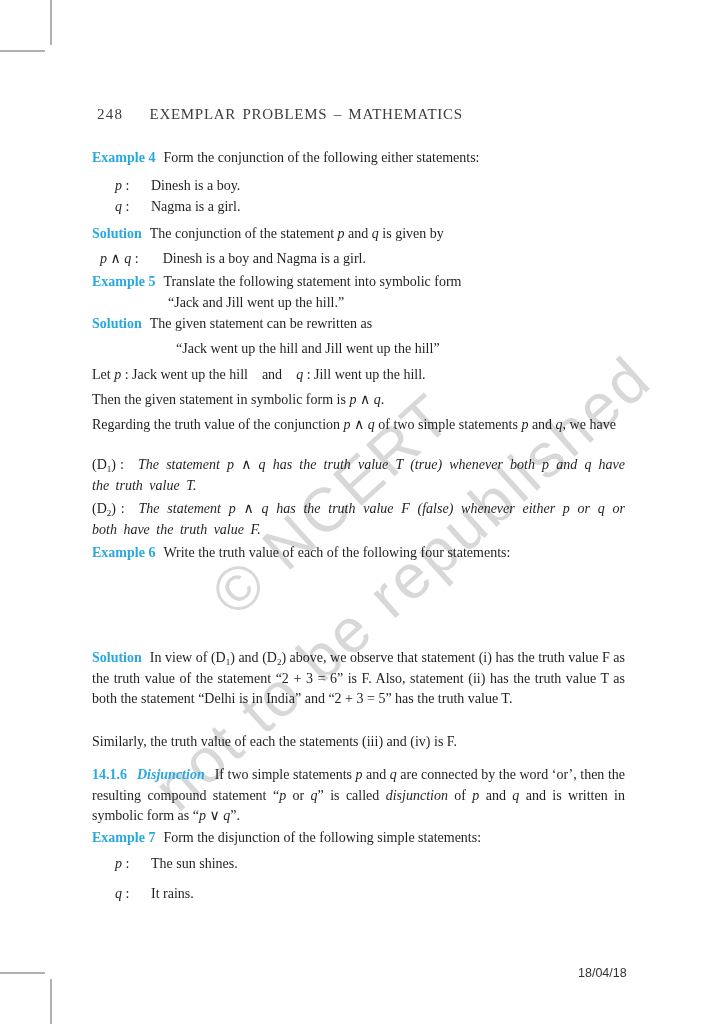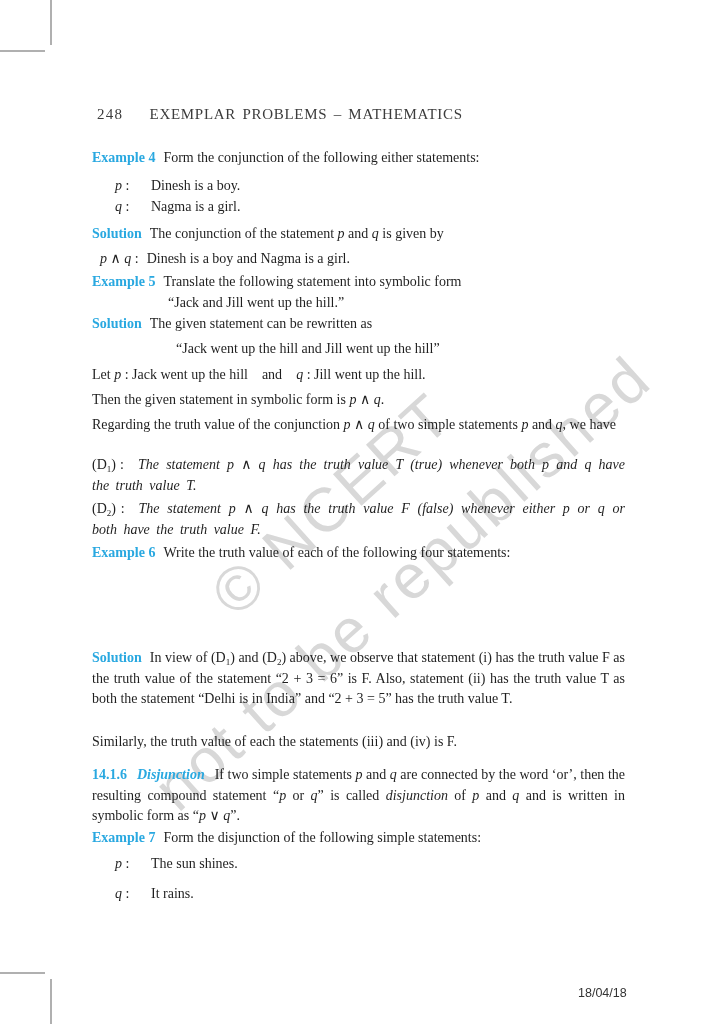--- a/index.html
+++ b/index.html
@@ -28,32 +28,32 @@
     font-size:15px;letter-spacing:0.7px;word-spacing:2px;color:#3c3c3c;}
   .pagenum{margin-right:20px;letter-spacing:1.2px;}
 
   .block{position:absolute;left:92px;width:533px;z-index:1;
     font-size:14px;line-height:20.5px;}
   .just{text-align:justify;}
   .lbl{color:var(--accent);font-weight:bold;margin-right:8px;margin-top:28px;}
   .termline{padding-left:23px;box-sizing:border-box;}
   .term{display:inline-block;min-width:28px;margin-right:8px;}
   .conjline{padding-left:8px;box-sizing:border-box;}
-  .conjterm{margin-right:8px;}
+  .conjterm{margin-right:24px;}
   .quoteline1{padding-left:76px;box-sizing:border-box;}
   .quoteline2{padding-left:84px;box-sizing:border-box;}
   .dterm{margin-right:14px;}
   .dtext{font-style:italic;word-spacing:3px;}
   .li{line-height:21px;}
   .num{display:inline-block;width:36px;text-align:right;margin-right:10px;}
   .secnum{color:var(--accent);font-weight:bold;margin-right:10px;}
   .secname{color:var(--accent);font-weight:bold;font-style:italic;margin-right:10px;}
   sub{font-size:9px;vertical-align:-3px;line-height:0;}
   i{font-style:italic;}
-  .footer{position:absolute;left:578px;top:986px;z-index:1;
+  .footer{position:absolute;left:578px;top:966px;z-index:1;
     font-family:"Liberation Sans","DejaVu Sans",sans-serif;font-size:12.5px;color:#333;}
 </style>
 </head>
 <body>
 
 <div>
 
   <div class="crop crop-tl-v"></div>
   <div class="crop crop-tl-h"></div>
   <div class="crop crop-bl-h"></div>

